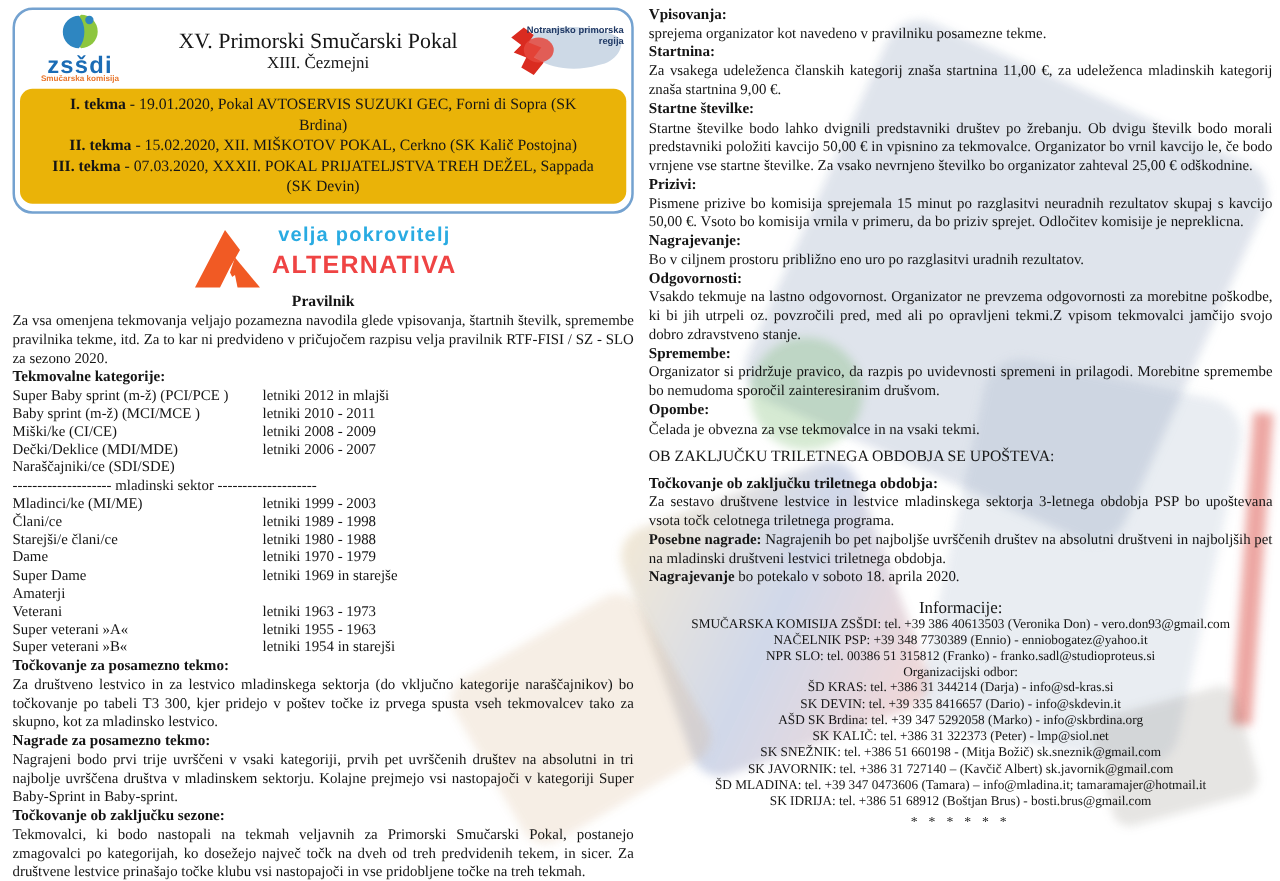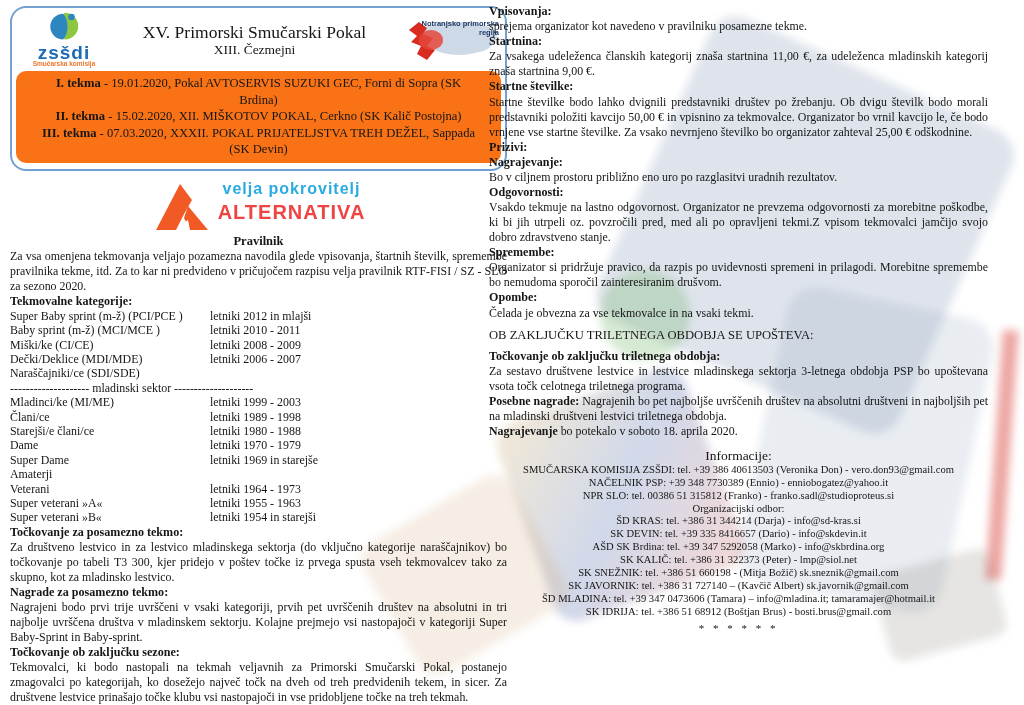--- a/index.html
+++ b/index.html
@@ -15,36 +15,36 @@
   .wm-red   { left:994px; top:330px; width:16px;  height:250px; background:rgba(215,60,50,.45); transform:rotate(4deg); }
   .wm-multi { left:520px; top:390px; width:200px; height:210px;
               background:linear-gradient(135deg, rgba(210,170,90,.25), rgba(70,100,170,.25), rgba(200,60,50,.2));
               transform:rotate(-20deg); border-radius:24px; }
   .wm-green { left:600px; top:270px; width:90px; height:90px; background:rgba(90,170,80,.25); border-radius:50%; }
   .wm-tan   { left:380px; top:500px; width:170px; height:150px; background:rgba(205,160,110,.18); transform:rotate(-30deg); border-radius:20px; }
   .wm-blk   { left:880px; top:560px; width:120px; height:90px; background:rgba(90,80,70,.15); transform:rotate(-15deg); border-radius:14px; }
 
   .col { position:absolute; z-index:1; }
   .col-left  { left:10px;  top:6px; width:497px; }
-  .col-right { left:489px; top:4px; width:499px; }
+  .col-right { left:519px; top:4px; width:499px; }
 
   
   .header-box { border:2.5px solid #74a2d0; border-radius:16px; padding:4px 4px 6px; background:#fff; }
   .header-top { display:flex; align-items:center; height:54px; }
   .logo-zssdi { width:96px; text-align:center; font-family:"Liberation Sans", sans-serif; }
   .logo-zssdi .z-name { font-size:19px; font-weight:bold; color:#1b6cb5; letter-spacing:1px; line-height:14px; }
   .logo-zssdi .z-sub  { font-size:6.5px; font-weight:bold; color:#e8762c; }
   .title-wrap { flex:1; text-align:center; }
   .doc-title    { font-size:17.5px; line-height:20px; }
   .doc-subtitle { font-size:13.5px; line-height:15px; }
   .logo-region { width:104px; position:relative; height:54px; }
   .logo-region .r-text { position:absolute; right:2px; top:8px; text-align:right;
       font-family:"Liberation Sans", sans-serif; font-weight:bold; font-size:7.5px;
       line-height:8.5px; color:#1f3864; z-index:2; }
-  .races-box { background:#f97316; border-radius:10px; margin-top:5px; padding:4px 20px 5px;
+  .races-box { background:#eab308; border-radius:10px; margin-top:5px; padding:4px 20px 5px;
       text-align:center; font-size:12.6px; line-height:16.5px; }
   .races-box .b { font-weight:bold; }
 
   
   .sponsor { display:flex; justify-content:center; align-items:flex-start; margin:9px 0 2px 0; gap:4px;
       font-family:"Liberation Sans", sans-serif; }
   .sp-text { text-align:center; }
   .sp-line1 { color:#29abe2; font-weight:bold; font-size:16px; letter-spacing:1px; }
   .sp-line2 { color:#ef4444; font-weight:bold; font-size:20px; line-height:28px; letter-spacing:1px; }
   .sp-line3 { color:#f15a24; font-weight:bold; font-size:18px; line-height:16px; text-align:right; padding-right:4px; }
@@ -170,21 +170,21 @@
       </div>
     <div class="cat-row">
         <span class="cat-label">Super Dame</span>
         <span class="cat-years">letniki 1969 in starejše</span>
       </div>
     <div class="cat-row">
         <span class="cat-label">Amaterji</span>
       </div>
     <div class="cat-row">
         <span class="cat-label">Veterani</span>
-        <span class="cat-years">letniki 1964 - 1973</span>
+        <span class="cat-years">letniki 1963 - 1973</span>
       </div>
     <div class="cat-row">
         <span class="cat-label">Super veterani »A«</span>
         <span class="cat-years">letniki 1955 - 1963</span>
       </div>
     <div class="cat-row">
         <span class="cat-label">Super veterani »B«</span>
         <span class="cat-years">letniki 1954 in starejši</span>
       </div>
 
@@ -199,20 +199,21 @@
   </div>
 
   <div class="col col-right">
     <div class="sec-h">Vpisovanja:</div>
     <p class="just">sprejema organizator  kot navedeno v pravilniku posamezne tekme.</p>
     <div class="sec-h">Startnina:</div>
     <p class="just">Za vsakega udeleženca članskih kategorij znaša startnina 11,00 €, za udeleženca mladinskih kategorij znaša startnina 9,00 €.</p>
     <div class="sec-h">Startne številke:</div>
     <p class="just">Startne številke bodo lahko dvignili predstavniki društev po žrebanju. Ob dvigu številk bodo morali predstavniki položiti kavcijo 50,00 € in vpisnino za tekmovalce. Organizator bo vrnil kavcijo le, če bodo vrnjene vse startne številke. Za vsako nevrnjeno številko bo organizator zahteval 25,00 € odškodnine.</p>
     <div class="sec-h">Prizivi:</div>
+    <p class="just">Pismene prizive bo komisija sprejemala 15 minut po razglasitvi neuradnih rezultatov skupaj s kavcijo 50,00 €. Vsoto bo komisija vrnila v primeru, da bo priziv sprejet. Odločitev komisije je nepreklicna.</p>
     <div class="sec-h">Nagrajevanje:</div>
     <p class="just">Bo v  ciljnem prostoru približno eno uro po razglasitvi uradnih rezultatov.</p>
     <div class="sec-h">Odgovornosti:</div>
     <p class="just">Vsakdo tekmuje na lastno odgovornost. Organizator ne prevzema odgovornosti za morebitne poškodbe, ki bi jih utrpeli oz. povzročili pred, med ali po opravljeni tekmi.Z vpisom tekmovalci jamčijo svojo dobro zdravstveno stanje.</p>
     <div class="sec-h">Spremembe:</div>
     <p class="just">Organizator si pridržuje pravico, da razpis po uvidevnosti spremeni in prilagodi. Morebitne spremembe bo nemudoma sporočil zainteresiranim drušvom.</p>
     <div class="sec-h">Opombe:</div>
     <p class="just">Čelada je obvezna za vse tekmovalce in na vsaki tekmi.</p>
 
     <div class="center-h">OB ZAKLJUČKU TRILETNEGA OBDOBJA SE UPOŠTEVA:</div>

